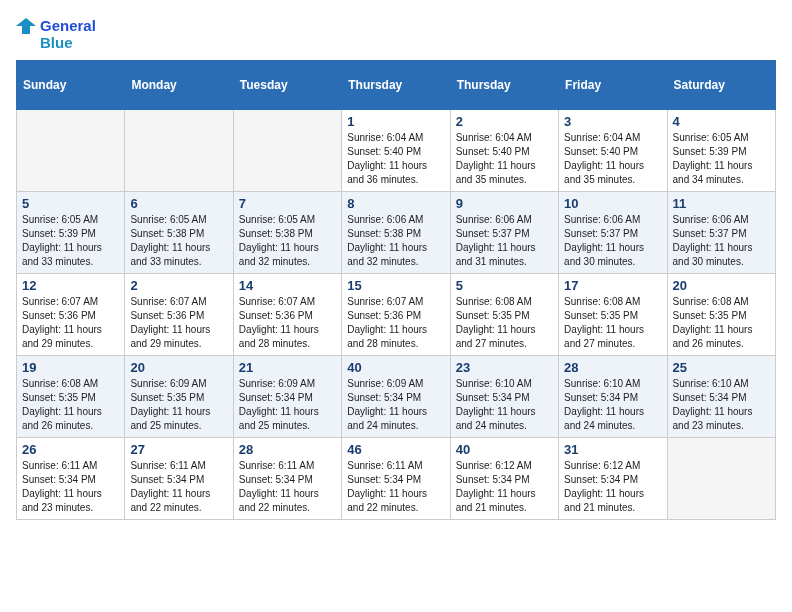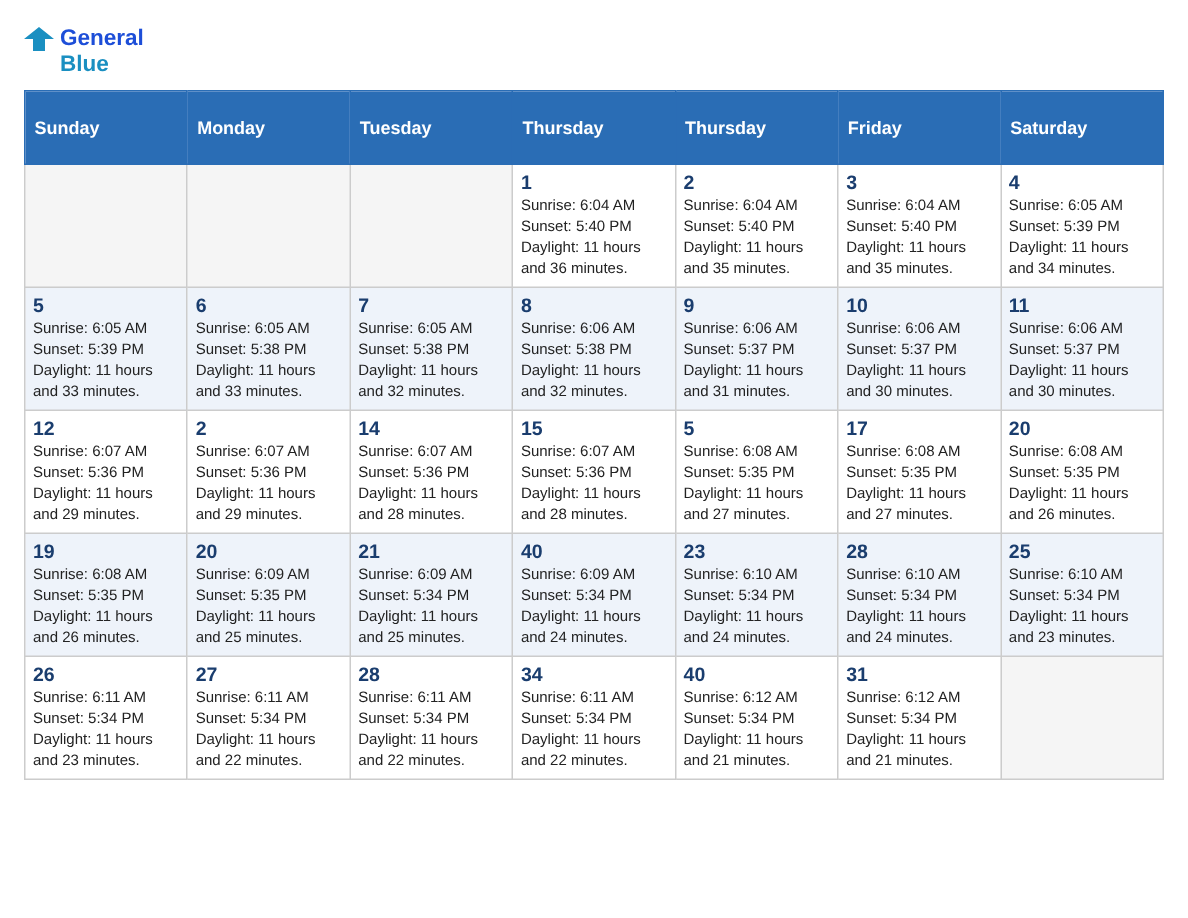--- a/index.html
+++ b/index.html
@@ -309,21 +309,21 @@
 and 22 minutes.</div>
         </td>
         <td>
           <div class="day-num">28</div>
           <div class="day-info" style="white-space: pre-line;">Sunrise: 6:11 AM
 Sunset: 5:34 PM
 Daylight: 11 hours
 and 22 minutes.</div>
         </td>
         <td>
-          <div class="day-num">34</div>
+          <div class="day-num">46</div>
           <div class="day-info" style="white-space: pre-line;">Sunrise: 6:11 AM
 Sunset: 5:34 PM
 Daylight: 11 hours
 and 22 minutes.</div>
         </td>
         <td>
           <div class="day-num">40</div>
           <div class="day-info" style="white-space: pre-line;">Sunrise: 6:12 AM
 Sunset: 5:34 PM
 Daylight: 11 hours

